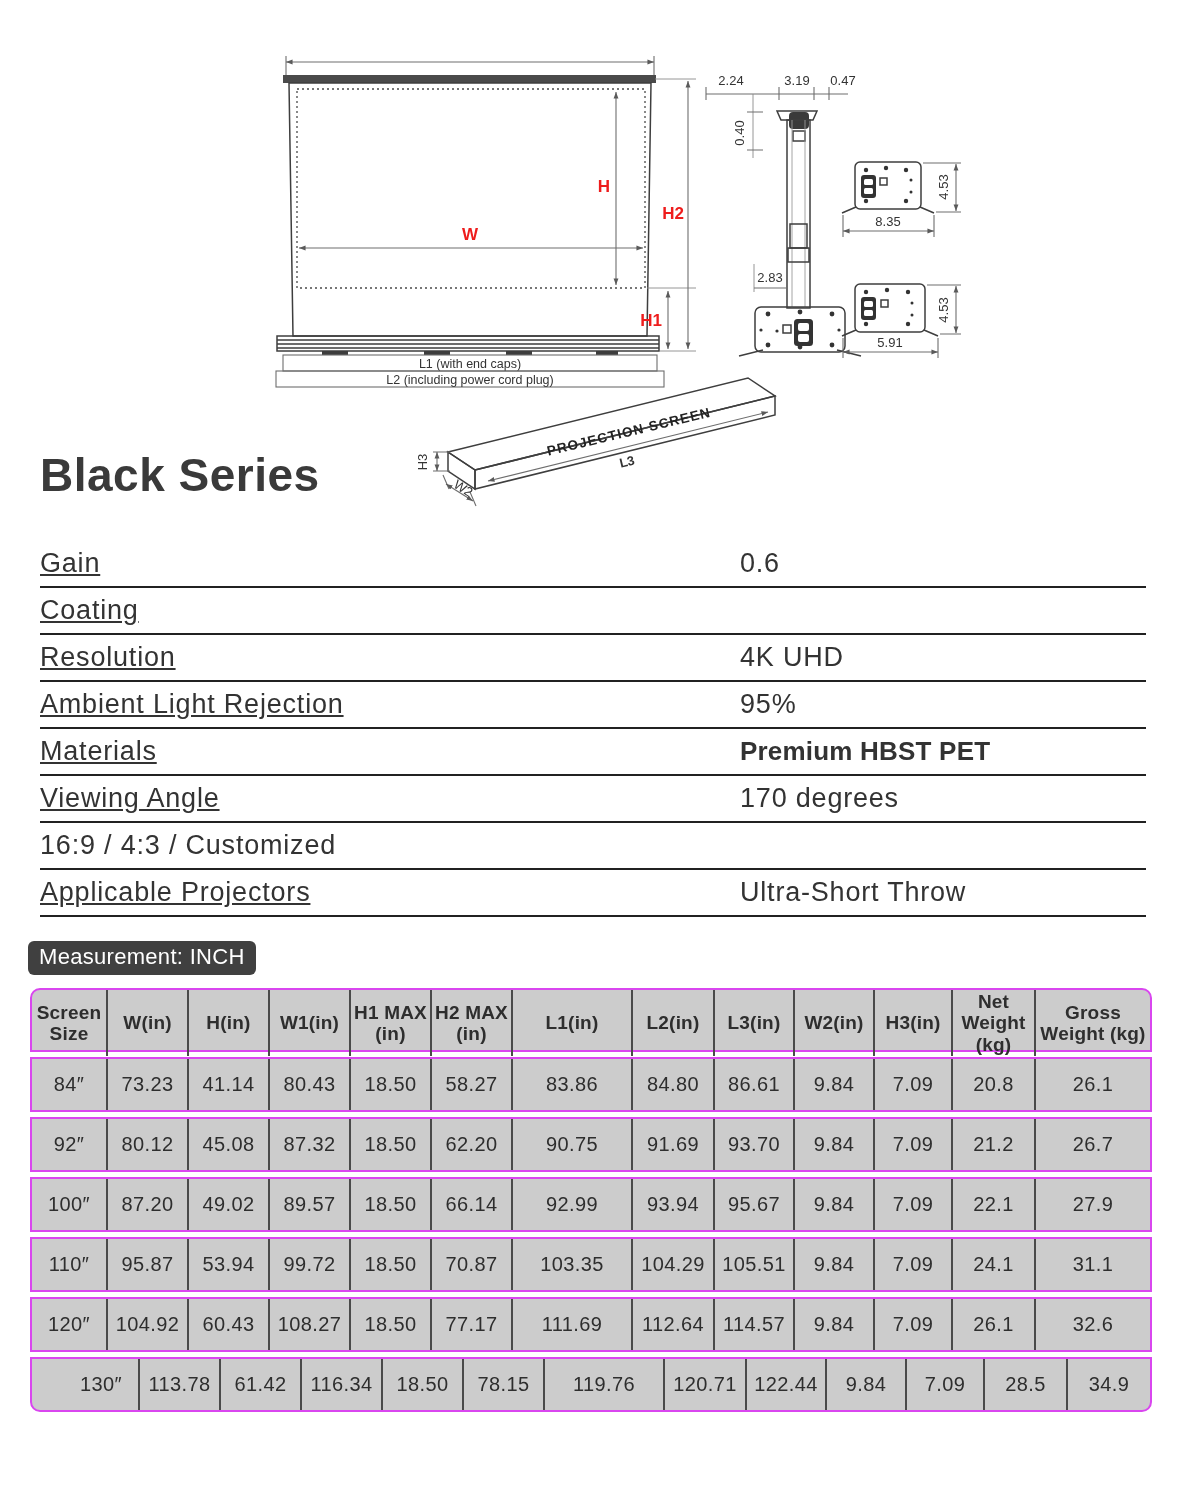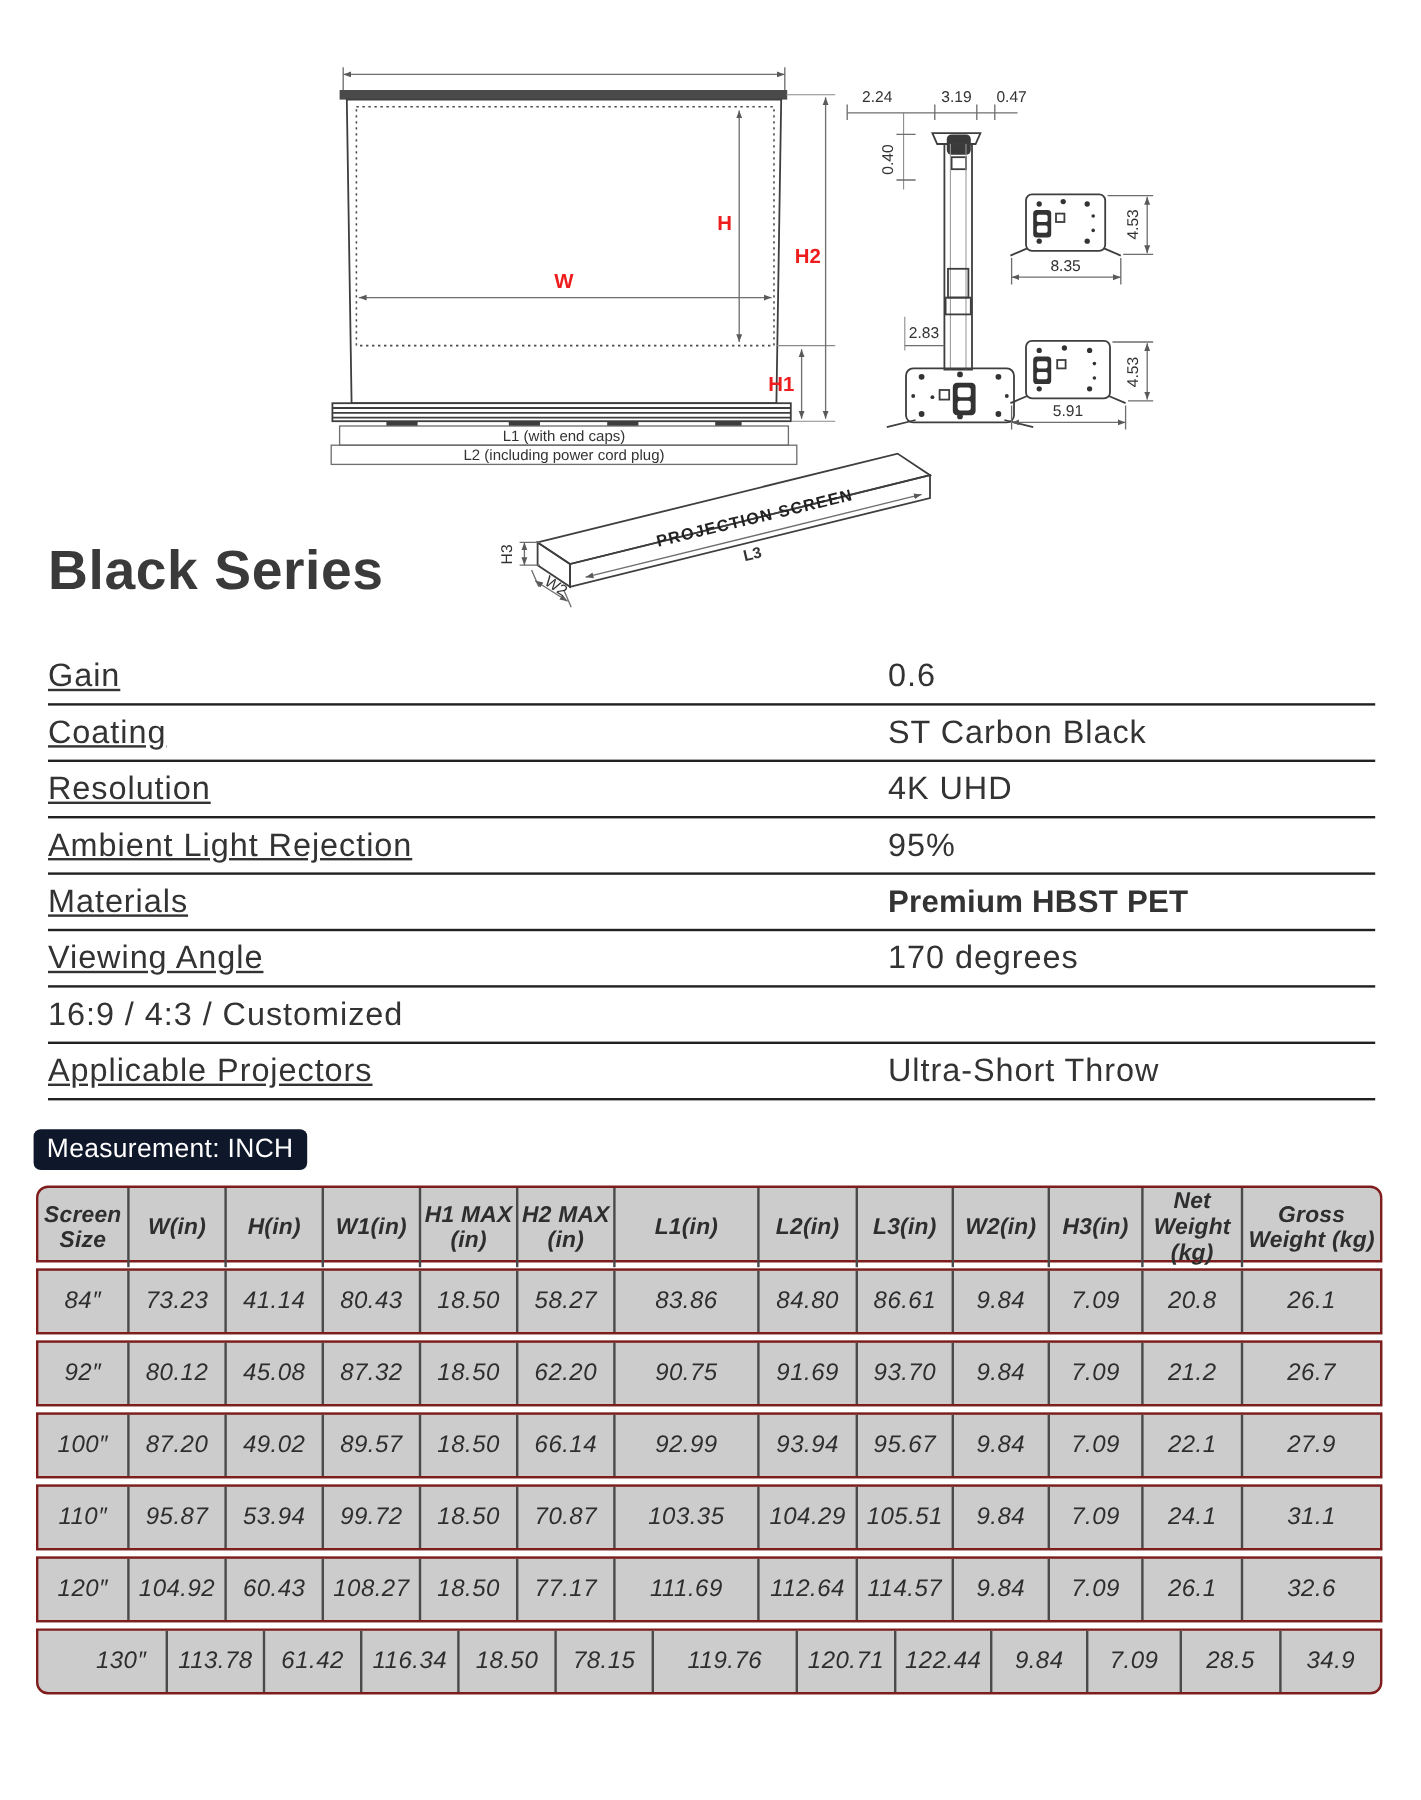--- a/index.html
+++ b/index.html
@@ -22,28 +22,28 @@
   .title { position:absolute; left:40px; top:448px; font-size:46px; font-weight:600;
            color:#3a3a3a; letter-spacing:0.5px; }
   .specs { position:absolute; left:40px; top:541px; width:1106px; }
   .spec-row { height:45px; border-bottom:2px solid #212121; display:flex; align-items:center;
               font-size:27px; color:#333; letter-spacing:0.8px; }
   .spec-label { flex:0 0 700px;text-decoration:underline; }
   .spec-value { flex:1; }
   .spec-value.strong { font-weight:bold; letter-spacing:0.2px; font-size:26px; }
 
   
-  .badge { position:absolute; left:28px; top:941px; background:#0f172a; color:#fff;
+  .badge { position:absolute; left:28px; top:941px; background:#404040; color:#fff;
            font-size:22px; padding:3px 11px 5px 11px; border-radius:6px; letter-spacing:0.3px; }
 
   
   .size-table { position:absolute; left:30px; top:988px; width:1122px; }
   .trow { display:grid;
           grid-template-columns:74px 81px 81px 81px 81px 81px 120px 82px 80px 80px 78px 83px auto;
-          background:#cccccc; border:2px solid #7f1d1d; margin-top:5px;font-style:italic; }
+          background:#cccccc; border:2px solid #d946ef; margin-top:5px; }
   .trow.head { margin-top:0; border-radius:10px 10px 0 0; height:60px; }
   .trow.body { height:51px; }
   .trow.last { border-radius:0 0 10px 10px;padding-left:32px; }
   .cell { display:flex; align-items:center; justify-content:center; text-align:center;
           border-left:2px solid #4a4a4a; padding:1px 2px; color:#2e2e2e; }
   .cell:first-child { border-left:none; }
   .cell.th { font-weight:bold; font-size:19px; line-height:1.12; letter-spacing:0.2px; }
   .cell.td { font-size:20px; letter-spacing:0.4px; }
 </style>
 </head>
@@ -198,21 +198,20 @@
 
   <div class="title">Black Series</div>
 
   <div class="specs">
     <div class="spec-row">
       <div class="spec-label">Gain</div>
       <div class="spec-value">0.6</div>
     </div>
     <div class="spec-row">
       <div class="spec-label">Coating</div>
-      <div class="spec-value">ST Carbon Black</div>
     </div>
     <div class="spec-row">
       <div class="spec-label">Resolution</div>
       <div class="spec-value">4K UHD</div>
     </div>
     <div class="spec-row">
       <div class="spec-label">Ambient Light Rejection</div>
       <div class="spec-value">95%</div>
     </div>
     <div class="spec-row">

